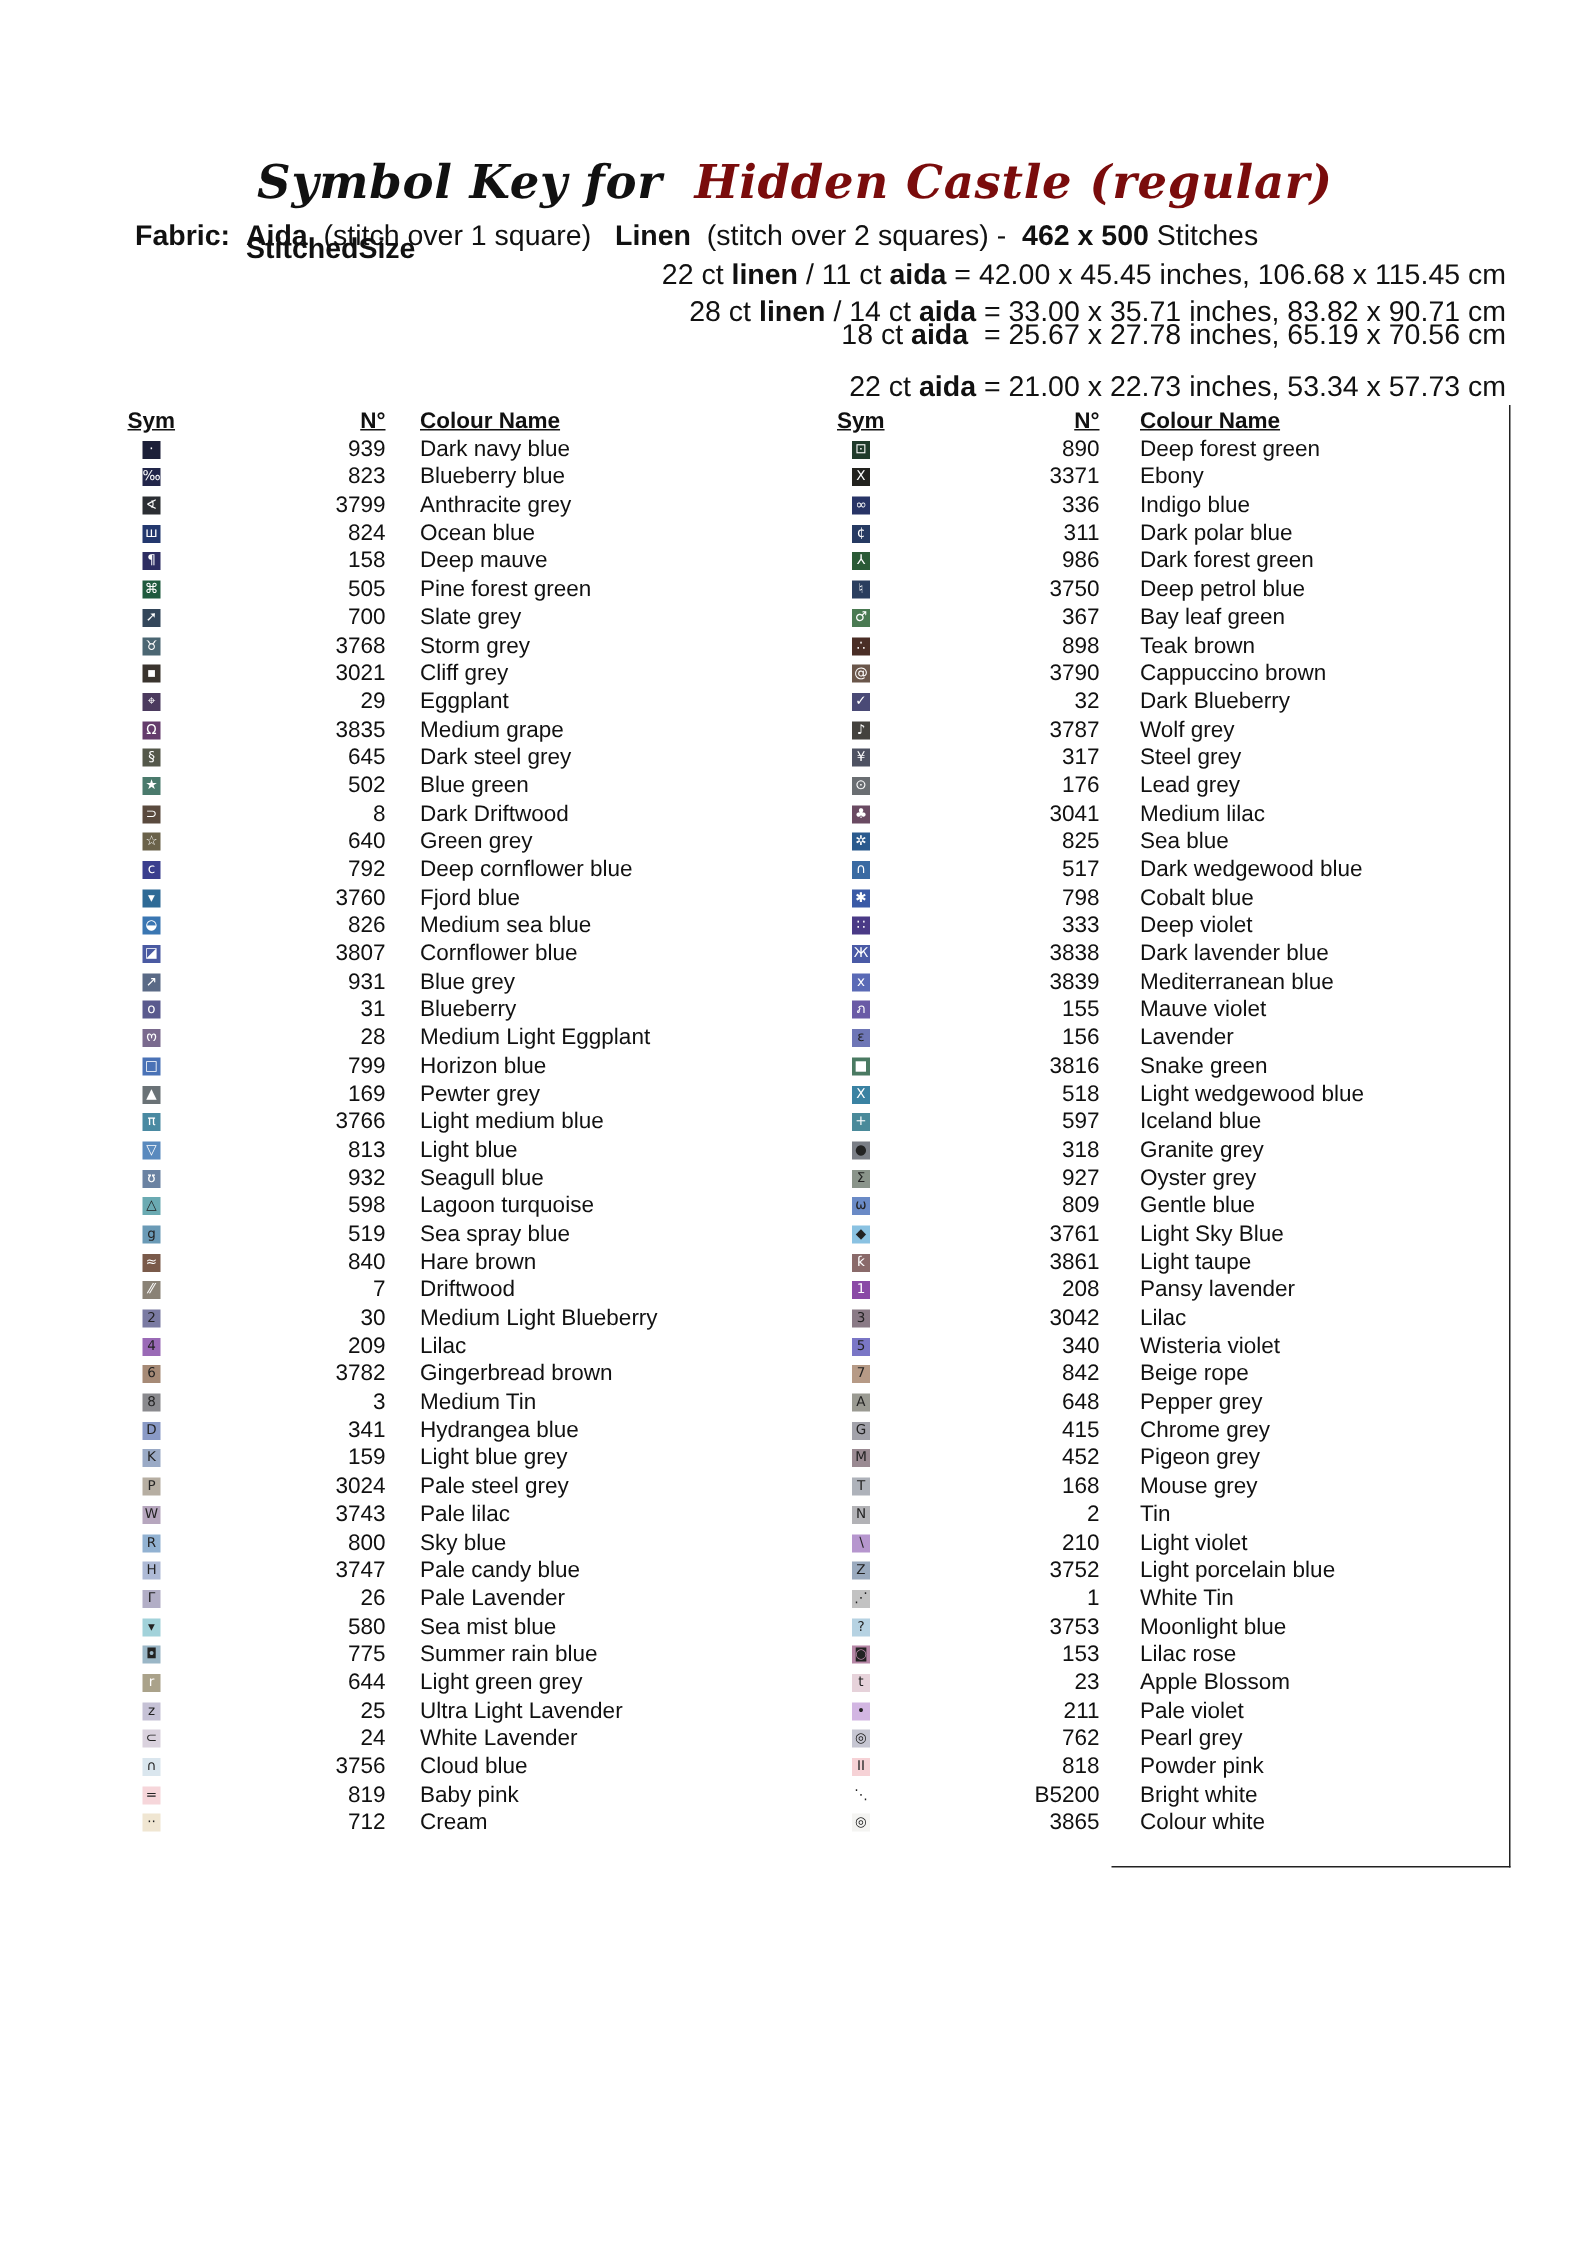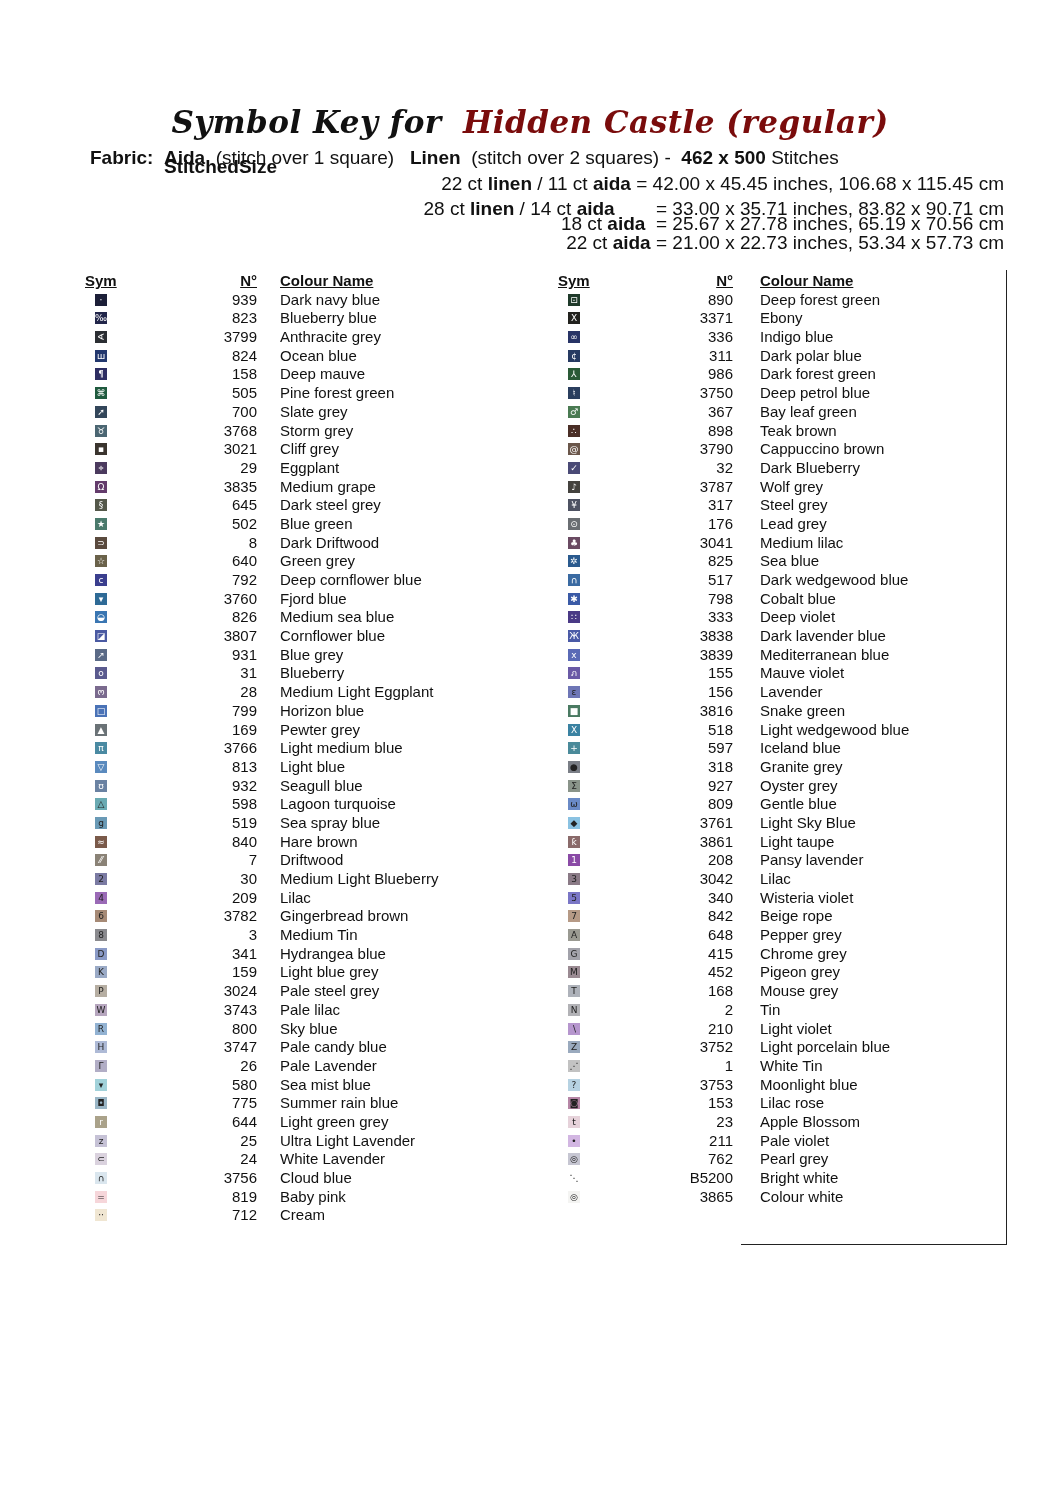--- a/index.html
+++ b/index.html
@@ -48,23 +48,23 @@
   <span>(stitch over 1 square)</span>&nbsp;&nbsp;
   <b>Linen</b>&nbsp;
   <span>(stitch over 2 squares) -</span>&nbsp;
   <b>462 x 500</b>
   <span>Stitches</span>
 </div>
 
 <div class="size-label">StitchedSize</div>
 <div id="size-lines">
     <div class="size-line" style="top: 173px;"><span style="white-space: pre;">22 ct </span><b style="white-space: pre;">linen</b><span style="white-space: pre;"> / 11 ct </span><b style="white-space: pre;">aida</b><span style="white-space: pre;"> = 42.00 x 45.45 inches, 106.68 x 115.45 cm</span></div>
-    <div class="size-line" style="top: 198px;"><span style="white-space: pre;">28 ct </span><b style="white-space: pre;">linen</b><span style="white-space: pre;"> / 14 ct </span><b style="white-space: pre;">aida</b><span style="white-space: pre; margin-left: 36px;"> = 33.00 x 35.71 inches, 83.82 x 90.71 cm</span></div>
+    <div class="size-line" style="top: 198px;"><span style="white-space: pre;">28 ct </span><b style="white-space: pre;">linen</b><span style="white-space: pre;"> / 14 ct </span><b style="white-space: pre;">aida</b><span style="white-space: pre;"> = 33.00 x 35.71 inches, 83.82 x 90.71 cm</span></div>
     <div class="size-line" style="top: 213px;"><span style="white-space: pre;">18 ct </span><b style="white-space: pre;">aida</b><span style="white-space: pre;">  = 25.67 x 27.78 inches, 65.19 x 70.56 cm</span></div>
-    <div class="size-line" style="top: 232px;"><span style="white-space: pre;">22 ct </span><b style="white-space: pre;">aida</b><span style="white-space: pre;"> = 21.00 x 22.73 inches, 53.34 x 57.73 cm</span></div>
+    <div class="size-line" style="top: 248px;"><span style="white-space: pre;">22 ct </span><b style="white-space: pre;">aida</b><span style="white-space: pre;"> = 21.00 x 22.73 inches, 53.34 x 57.73 cm</span></div>
   </div>
 
 <div class="col left" id="col-left">
   <div class="hdr">
     <span class="h-sym">Sym</span>
     <span class="h-no">N°</span>
     <span class="h-name">Colour Name</span>
   </div>
 <div class="row">
       <span class="sym" style="background: rgb(28, 31, 56);">·</span>
@@ -553,20 +553,25 @@
       <span class="sym dark-text" style="background: rgb(210, 182, 226);">•</span>
       <span class="no">211</span>
       <span class="nm">Pale violet</span>
     </div>
     <div class="row">
       <span class="sym dark-text" style="background: rgb(198, 198, 210);">◎</span>
       <span class="no">762</span>
       <span class="nm">Pearl grey</span>
     </div>
     <div class="row">
+      <span class="sym dark-text" style="background: rgb(246, 210, 214);">II</span>
+      <span class="no">818</span>
+      <span class="nm">Powder pink</span>
+    </div>
+    <div class="row">
       <span class="sym dark-text" style="background: rgb(255, 255, 255);">⋱</span>
       <span class="no">B5200</span>
       <span class="nm">Bright white</span>
     </div>
     <div class="row">
       <span class="sym dark-text" style="background: rgb(244, 244, 242);">◎</span>
       <span class="no">3865</span>
       <span class="nm">Colour white</span>
     </div>
   </div>

